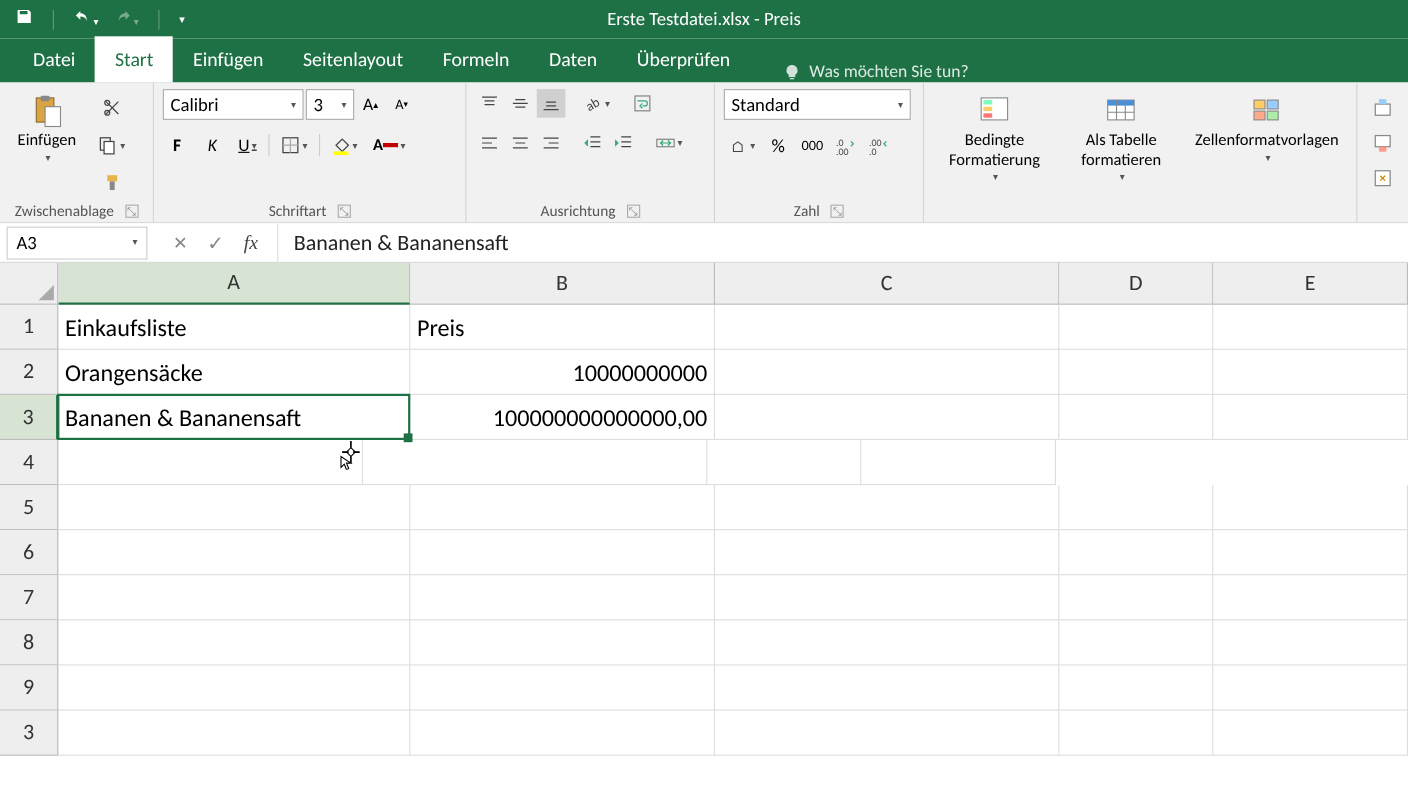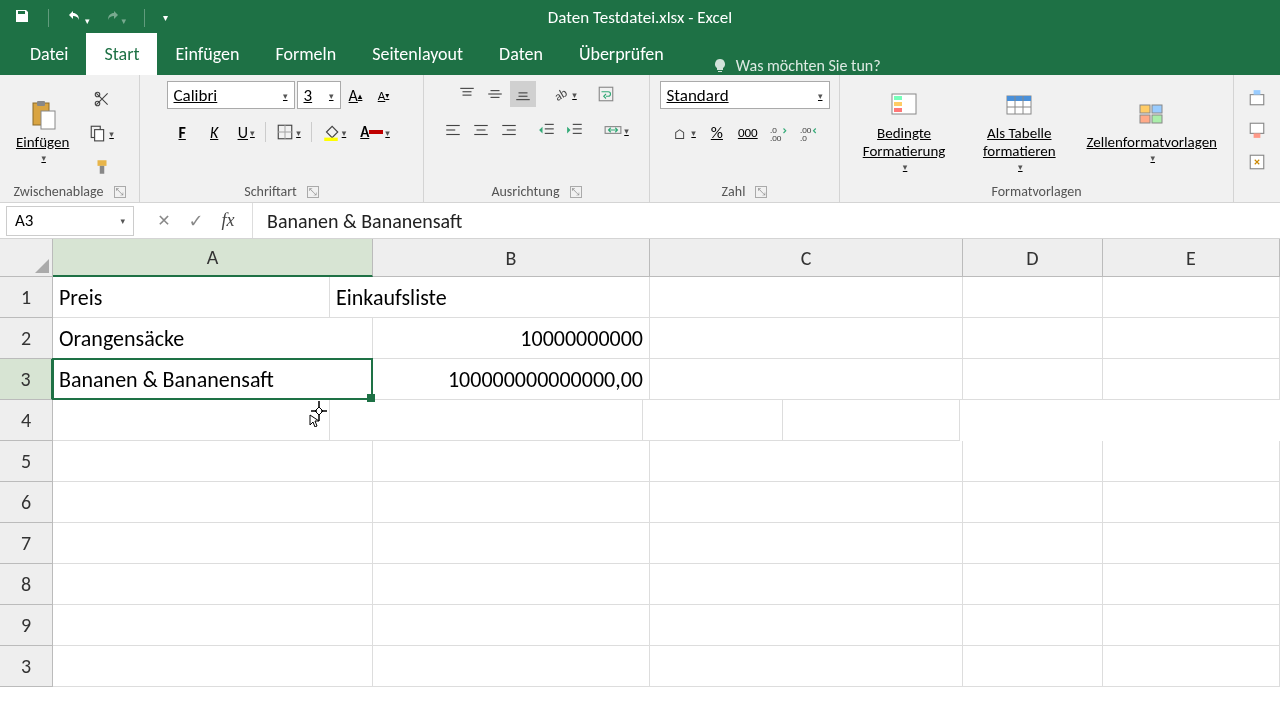--- a/index.html
+++ b/index.html
@@ -8,21 +8,21 @@
 .qat{display:flex;align-items:center;gap:14px;padding-left:14px;}
 .qat svg{width:16px;height:16px;}
 .qat-sep{width:1px;height:18px;background:rgba(255,255,255,0.3);margin:0 4px;}
 .title-text{position:absolute;left:50%;transform:translateX(-50%);font-size:17px;color:#fff;font-weight:400;}
 .ribbon-tabs{height:40px;background:#1e7145;display:flex;align-items:flex-end;padding-left:12px;}
 .ribbon-tab{padding:10px 18px 10px;font-size:18px;color:#fff;cursor:pointer;}
 .ribbon-tab.active{background:#fff;color:#1e7145;}
 .tellme{display:flex;align-items:center;margin-left:30px;color:rgba(255,255,255,0.85);font-size:16px;gap:8px;}
 .ribbon{height:128px;background:#f1f1f1;border-bottom:1px solid #d4d4d4;display:flex;}
 .rgroup{border-right:1px solid #d4d4d4;display:flex;flex-direction:column;justify-content:space-between;padding:6px 8px 2px;height:100%;}
-.rgroup-body{display:flex;gap:8px;align-items:center;flex:1;text-decoration:underline;}
+.rgroup-body{display:flex;gap:8px;align-items:flex-start;flex:1;}
 .rgroup-label{font-size:14px;color:#555;text-align:left;display:flex;justify-content:center;align-items:center;gap:4px;padding-top:2px;}
 .rgroup-label .dlg{font-size:10px;color:#888;border:1px solid #aaa;width:12px;height:12px;display:flex;align-items:center;justify-content:center;margin-left:6px;}
 .vstack{display:flex;flex-direction:column;gap:4px;}
 .btn-row{display:flex;gap:2px;align-items:center;}
 .ribbon-btn{padding:3px 4px;display:flex;align-items:center;justify-content:center;min-width:26px;min-height:26px;}
 .dd-arrow{font-size:9px;color:#555;margin-left:2px;}
 .bigbtn{display:flex;flex-direction:column;align-items:center;justify-content:center;padding:4px 8px;text-align:center;font-size:15px;line-height:1.2;gap:2px;}
 .bigbtn svg{width:32px;height:32px;}
 .paste-icon{width:42px;height:44px;}
 .font-select{background:#fff;border:1px solid #aaa;height:28px;display:flex;align-items:center;padding:0 6px;font-size:17px;}
@@ -66,29 +66,29 @@
     <span class="qat-sep"></span>
     <span><svg viewBox="0 0 16 16">
           <path fill="#fff" d="M6 3L2 7l4 4V8c3 0 5 1 6 4 0-5-3-7-6-7V3z"></path>
         </svg><span class="dd-arrow" style="color:#fff">▾</span></span>
     <span style="opacity:0.4"><svg viewBox="0 0 16 16">
           <path fill="#fff" d="M10 3l4 4-4 4V8c-3 0-5 1-6 4 0-5 3-7 6-7V3z"></path>
         </svg><span class="dd-arrow" style="color:#fff">▾</span></span>
     <span class="qat-sep"></span>
     <span style="color:#fff;font-size:10px;">▾</span>
   </div>
-  <div class="title-text">Daten Testdatei.xlsx - Excel</div>
+  <div class="title-text">Erste Testdatei.xlsx - Preis</div>
 </div>
 
 <div class="ribbon-tabs">
   <div class="ribbon-tab">Datei</div>
   <div class="ribbon-tab active">Start</div>
   <div class="ribbon-tab">Einfügen</div>
+  <div class="ribbon-tab">Seitenlayout</div>
   <div class="ribbon-tab">Formeln</div>
-  <div class="ribbon-tab">Seitenlayout</div>
   <div class="ribbon-tab">Daten</div>
   <div class="ribbon-tab">Überprüfen</div>
   <div class="tellme">
     <svg width="16" height="16" viewBox="0 0 16 16">
         <path fill="rgba(255,255,255,0.8)" d="M8 1a5 5 0 0 0-3 9v2h6v-2a5 5 0 0 0-3-9zm-2 12h4v1H6v-1z"></path>
       </svg>
     <span>Was möchten Sie tun?</span>
   </div>
 </div>
 
@@ -346,23 +346,20 @@
         <svg viewBox="0 0 32 32">
             <rect x="4" y="6" width="10" height="8" fill="#fc6" stroke="#888"></rect>
             <rect x="16" y="6" width="10" height="8" fill="#9cf" stroke="#888"></rect>
             <rect x="4" y="16" width="10" height="8" fill="#fa8" stroke="#888"></rect>
             <rect x="16" y="16" width="10" height="8" fill="#aea" stroke="#888"></rect>
           </svg>
         <span>Zellenformatvorlagen</span>
           <span class="dd-arrow">▾</span>
       </div>
     </div>
-    <div class="rgroup-label">
-        <span>Formatvorlagen</span>
-      </div>
   </div>
 
   <div class="rgroup" style="width:46px;border-right:none">
     <div class="vstack" style="gap:6px;padding-top:4px">
       <span class="ribbon-btn">
           <svg class="icon16" viewBox="0 0 16 16">
             <rect x="2" y="5" width="12" height="9" fill="#fff" stroke="#888"></rect>
             <rect x="5" y="1" width="6" height="4" fill="#9cf"></rect>
           </svg>
         </span>
@@ -400,22 +397,22 @@
     <div class="corner"></div>
     <div class="ch col-A sel">A</div>
     <div class="ch col-B">B</div>
     <div class="ch col-C">C</div>
     <div class="ch col-D">D</div>
     <div class="ch col-E">E</div>
   </div>
   <div id="rows">
       <div class="row">
         <div class="rh">1</div>
+        <div class="cell col-A">Einkaufsliste</div>
         <div class="cell col-B">Preis</div>
-        <div class="cell col-A">Einkaufsliste</div>
         <div class="cell col-C"></div>
         <div class="cell col-D"></div>
         <div class="cell col-E"></div>
       </div>
       <div class="row">
         <div class="rh">2</div>
         <div class="cell col-A">Orangensäcke</div>
         <div class="cell col-B num">10000000000</div>
         <div class="cell col-C"></div>
         <div class="cell col-D"></div>

